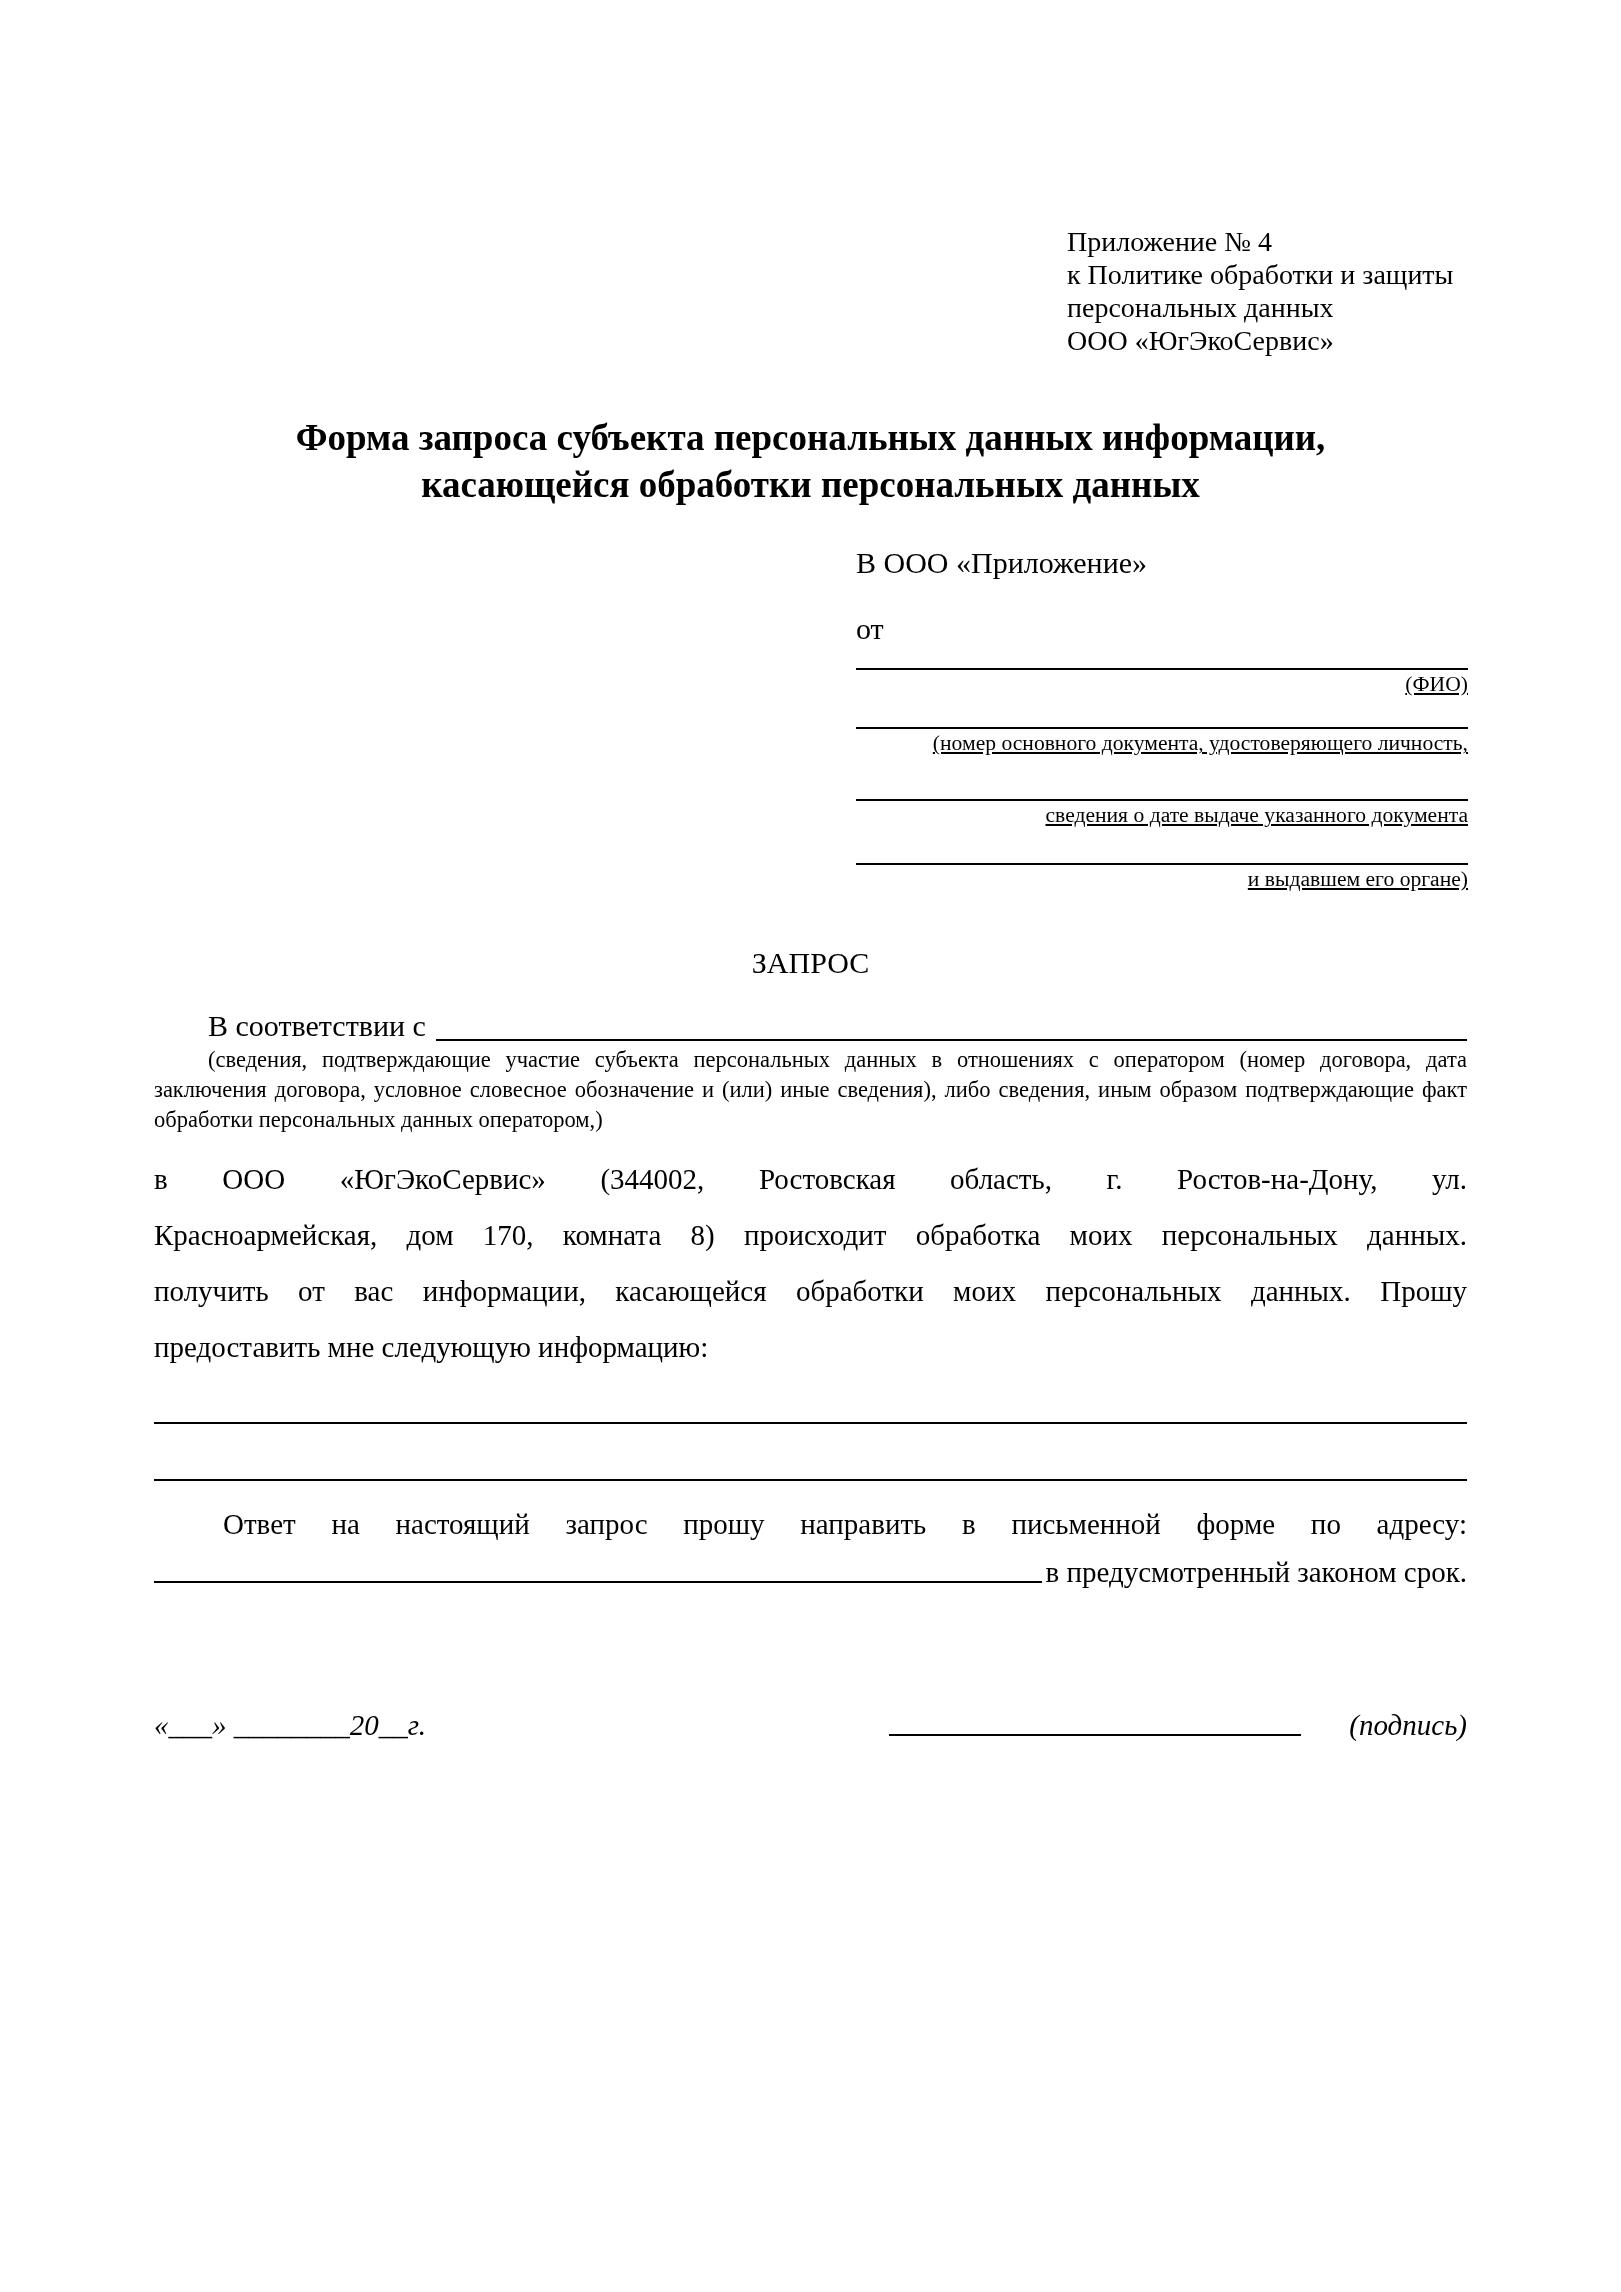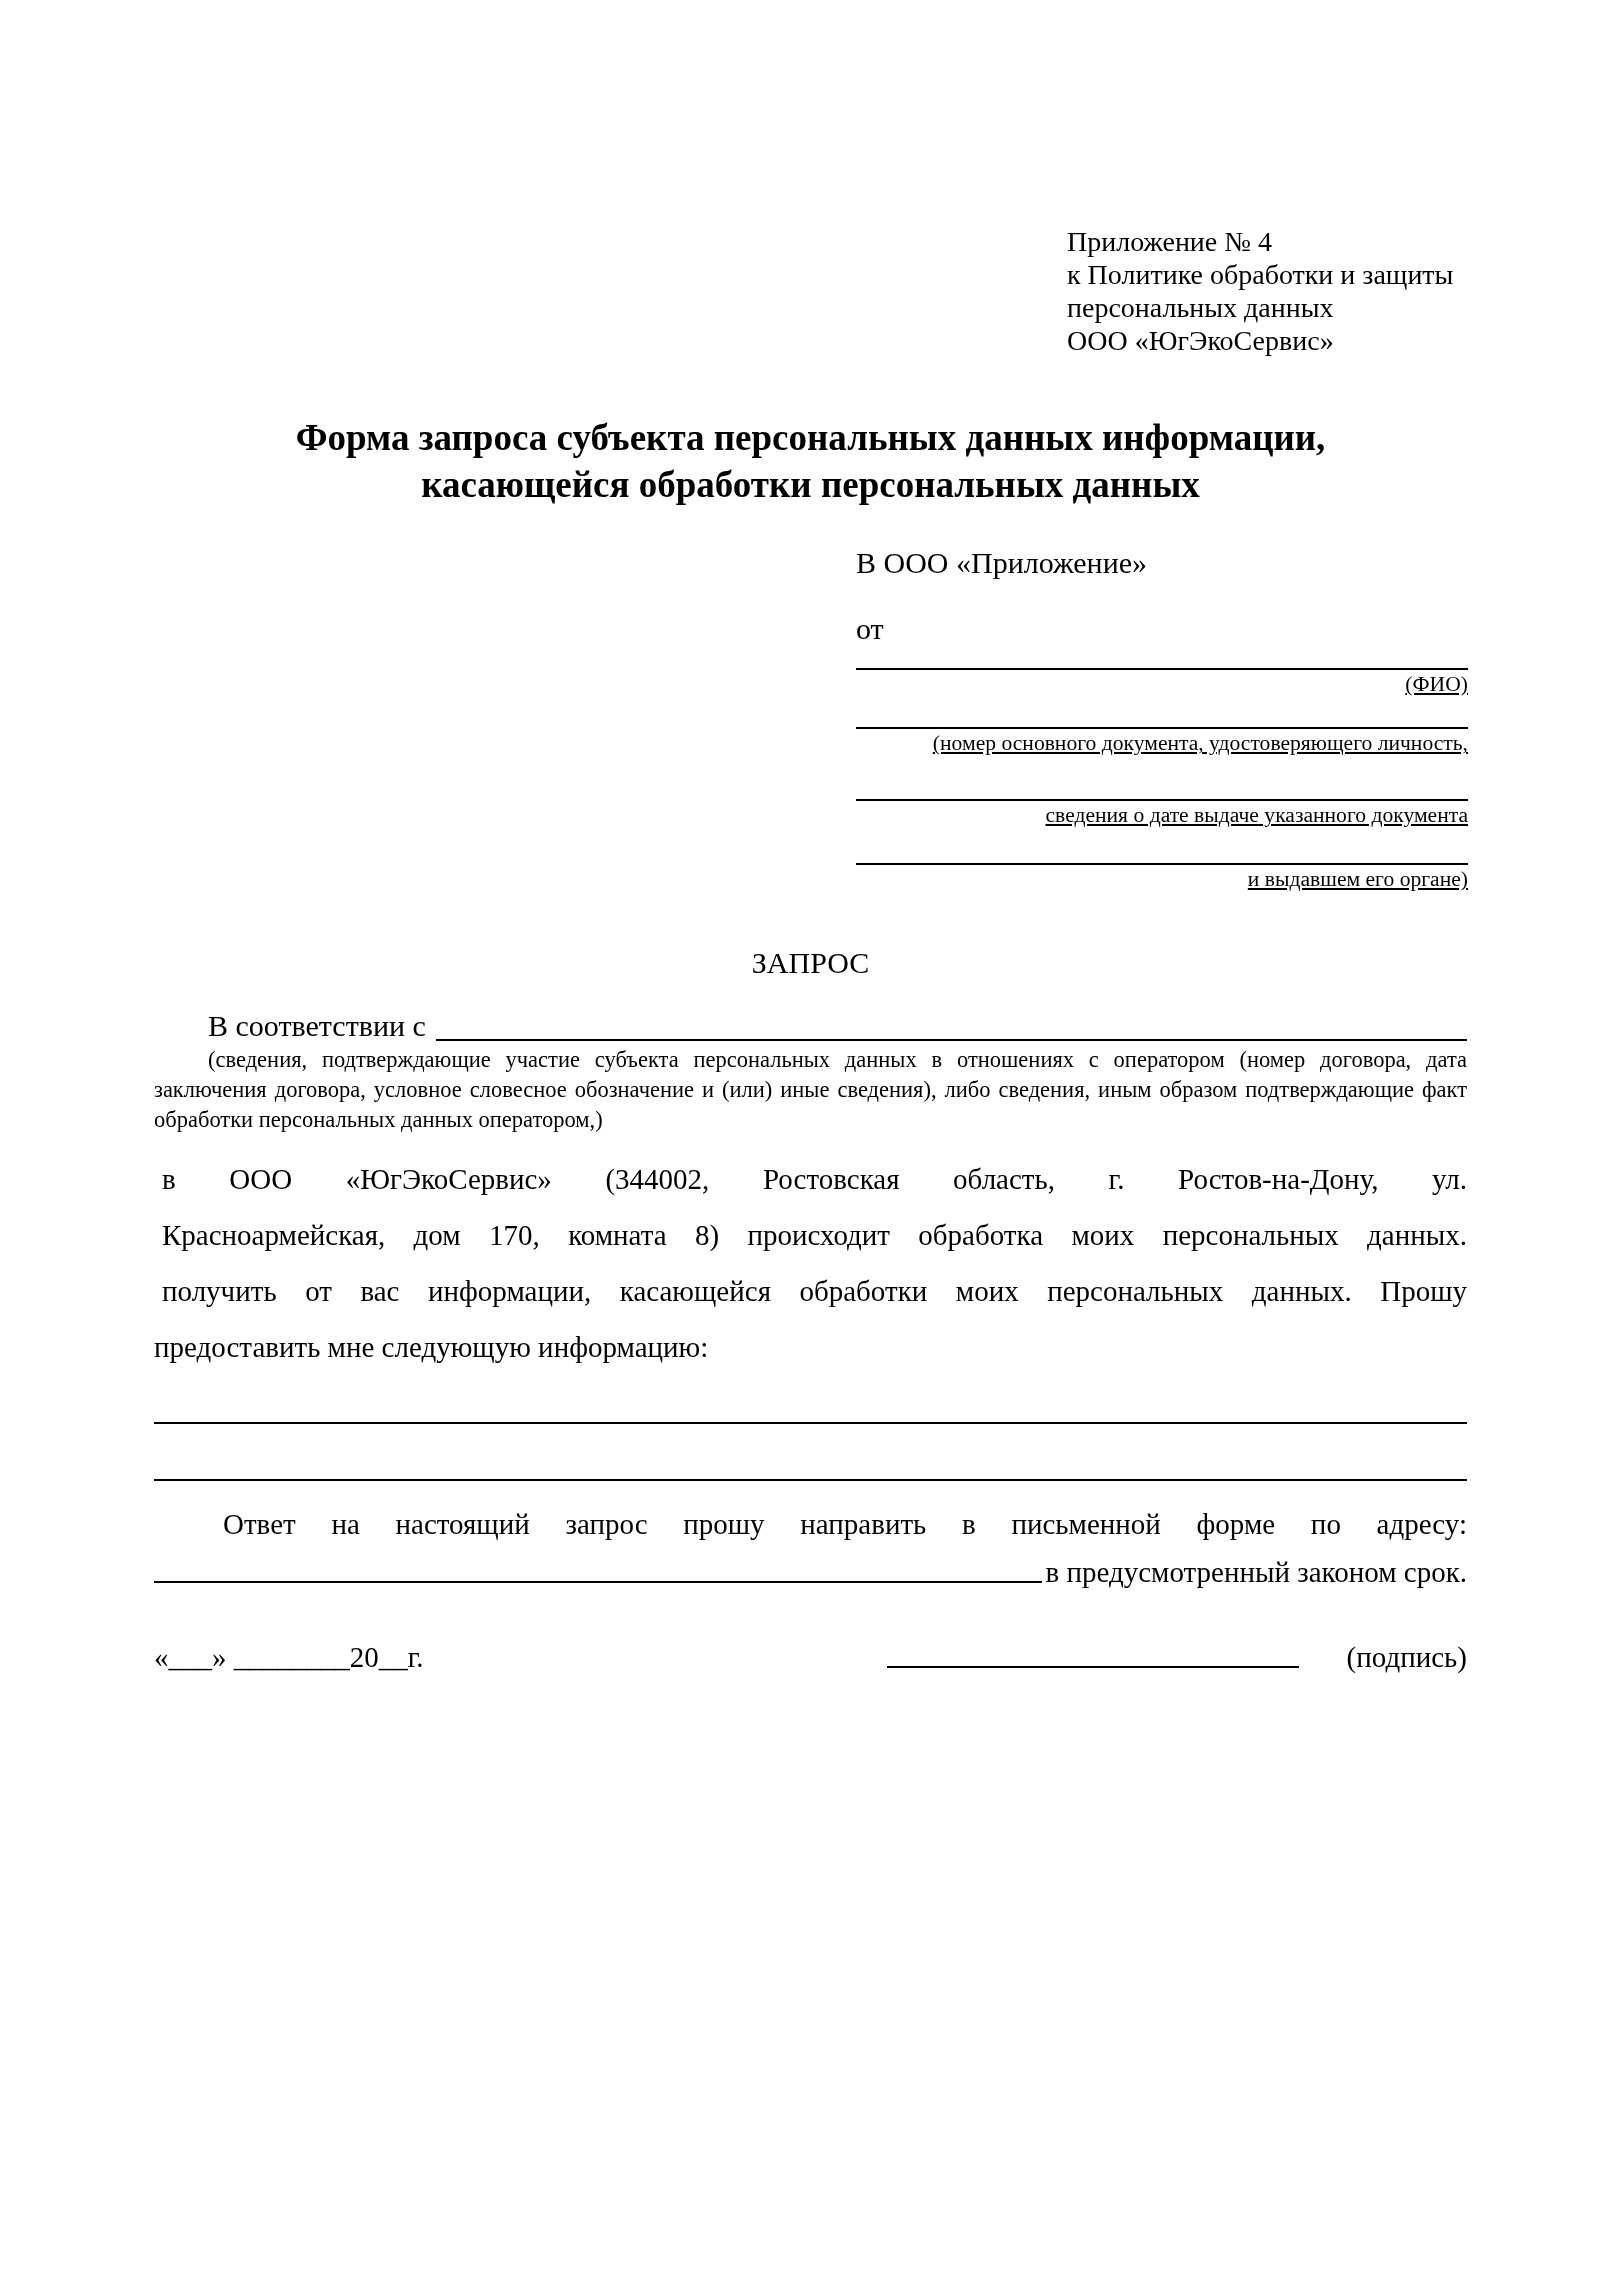--- a/index.html
+++ b/index.html
@@ -85,21 +85,20 @@
     text-indent: 54px;
   }
   
   .paragraph { margin-top: 15.7px; }
   .jline {
     font-size: 29px;
     line-height: 56px;
     text-align: justify;
     text-align-last: justify;
     white-space: nowrap;
-    margin-left: 8px;
   }
   .jline-last {
     font-size: 29px;
     line-height: 56px;
     text-align: left;
     white-space: nowrap;
   }
   
   .blank-rule {
     border-bottom: 2.9px solid #000000;
@@ -122,26 +121,27 @@
     display: flex;
     align-items: flex-start;
     font-size: 29px;
     line-height: 39px;
     height: 39px;
   }
   .reply-line2 .fill-line { margin-left: 0; margin-right: 3.9px; }
   .reply-line2 .reply-suffix { white-space: nowrap; }
   
   .bottom-row {
-    margin-top: 46px;
+    margin-top: 114px;
     display: flex;
     align-items: center;
     font-size: 29px;
     line-height: 39px;
     height: 39px;
+    font-style: italic;
   }
   .date-field { white-space: nowrap; }
   .sign-group {
     margin-left: auto;
     display: flex;
     align-items: flex-start;
     gap: 48px;
   }
   .sign-group .fill-line {
     flex: 0 0 auto;

